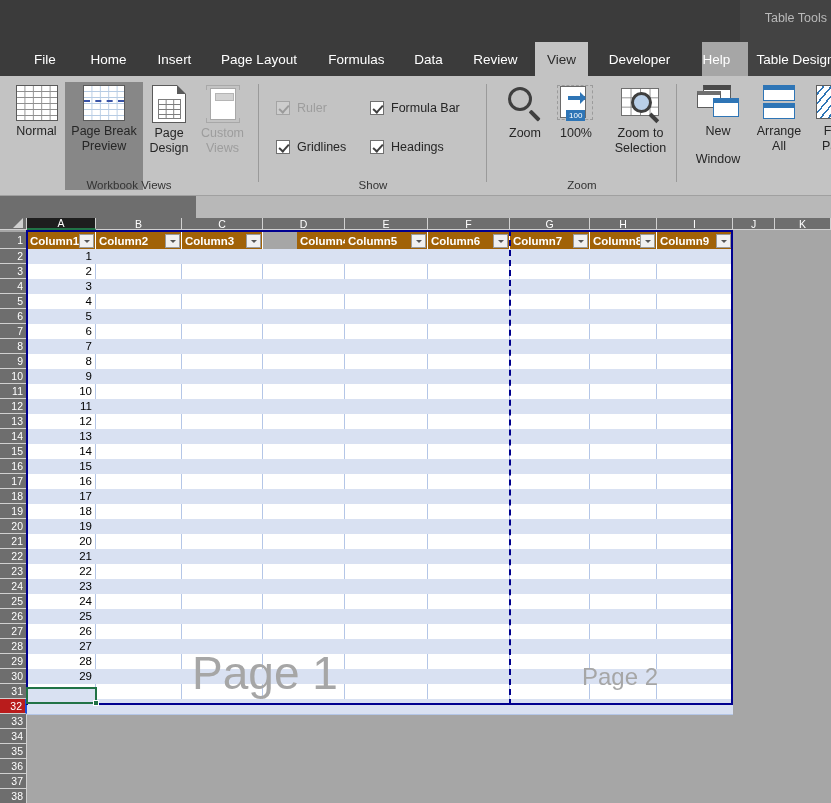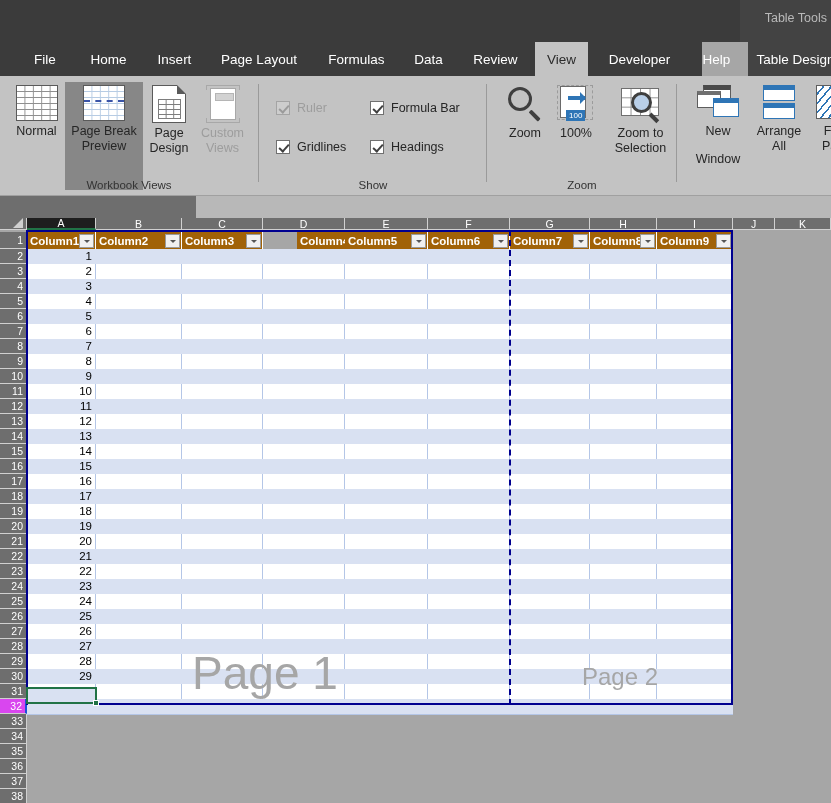--- a/index.html
+++ b/index.html
@@ -252,21 +252,21 @@
   }
   .colhdr.sel { background: #1e1e1e; border-bottom: 2px solid #217346; }
 
   .rowhdr-col { position: absolute; left: 0; top: 12px; width: 27px; }
   .rowhdr {
     position: absolute; left: 0; width: 27px; background: #6e6e6e; color: #fff;
     font-size: 10.5px; display: flex; align-items: center; justify-content: flex-end;
     padding-right: 3px; border-right: 1px solid #d0d0d0; border-bottom: 1px solid #d0d0d0;
     cursor: default;
   }
-  .rowhdr.sel { background: #d946ef; border-right: 2px solid #1d4ed8; }
+  .rowhdr.sel { background: #b91c1c; border-right: 2px solid #1d4ed8; }
 
   
   .tbl { position: absolute; left: 27px; top: 12px; }
   .hdrcell {
     position: absolute; height: 17px; background: #a16207;
     border-right: 1px solid #ffffff;
     display: flex; align-items: center;
   }
   .hdrcell .txt {
     font-size: 11.5px; font-weight: bold; color: #ffffff;

